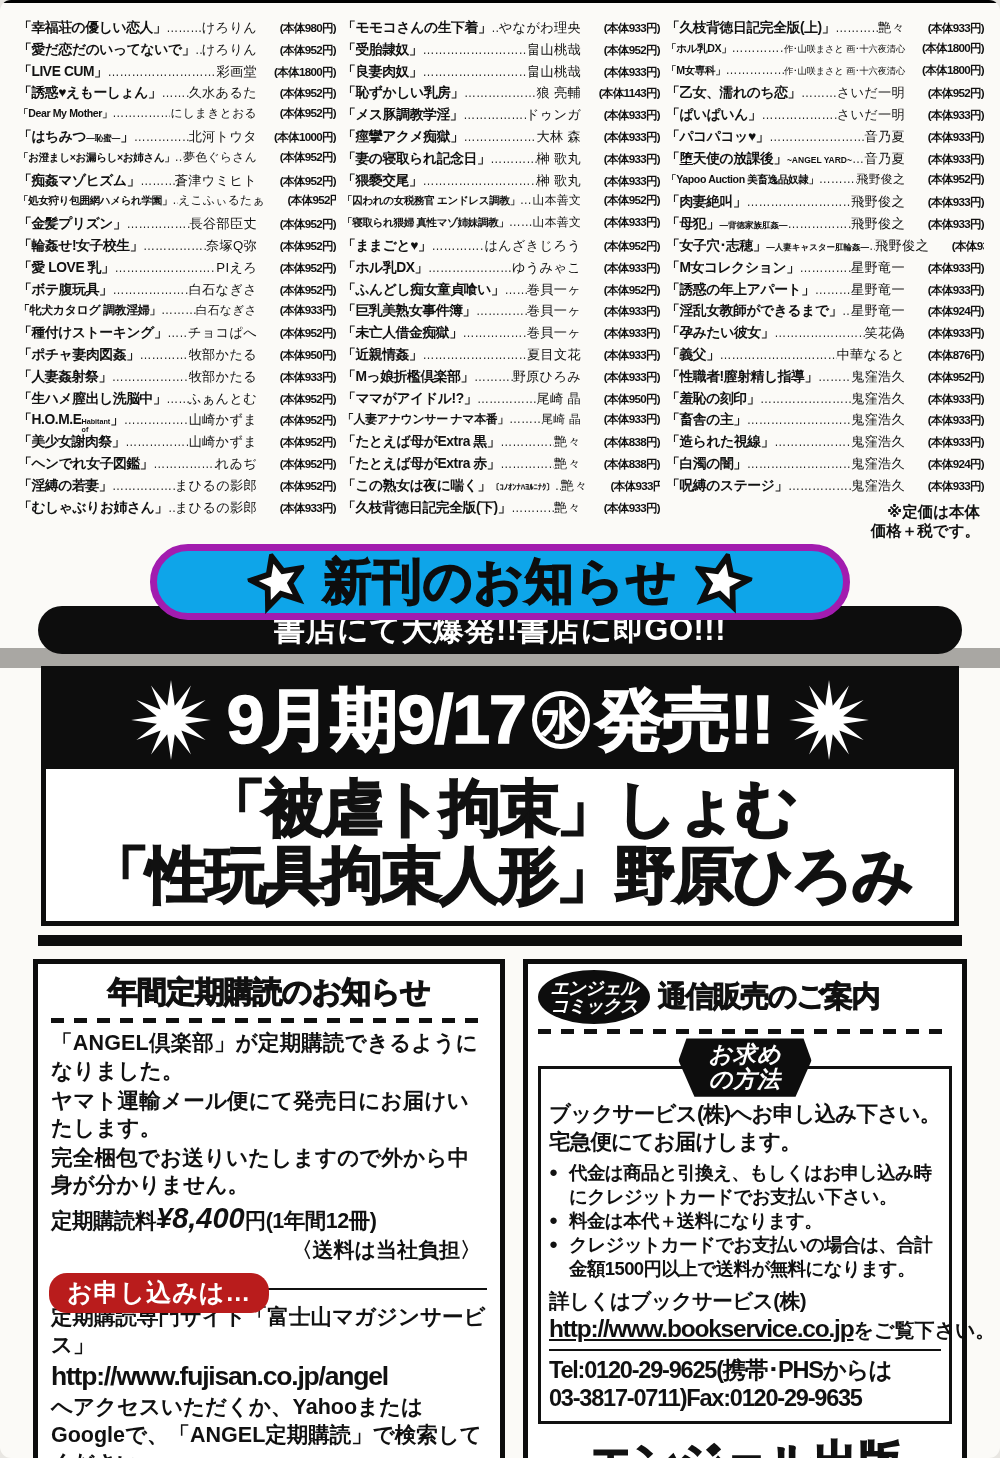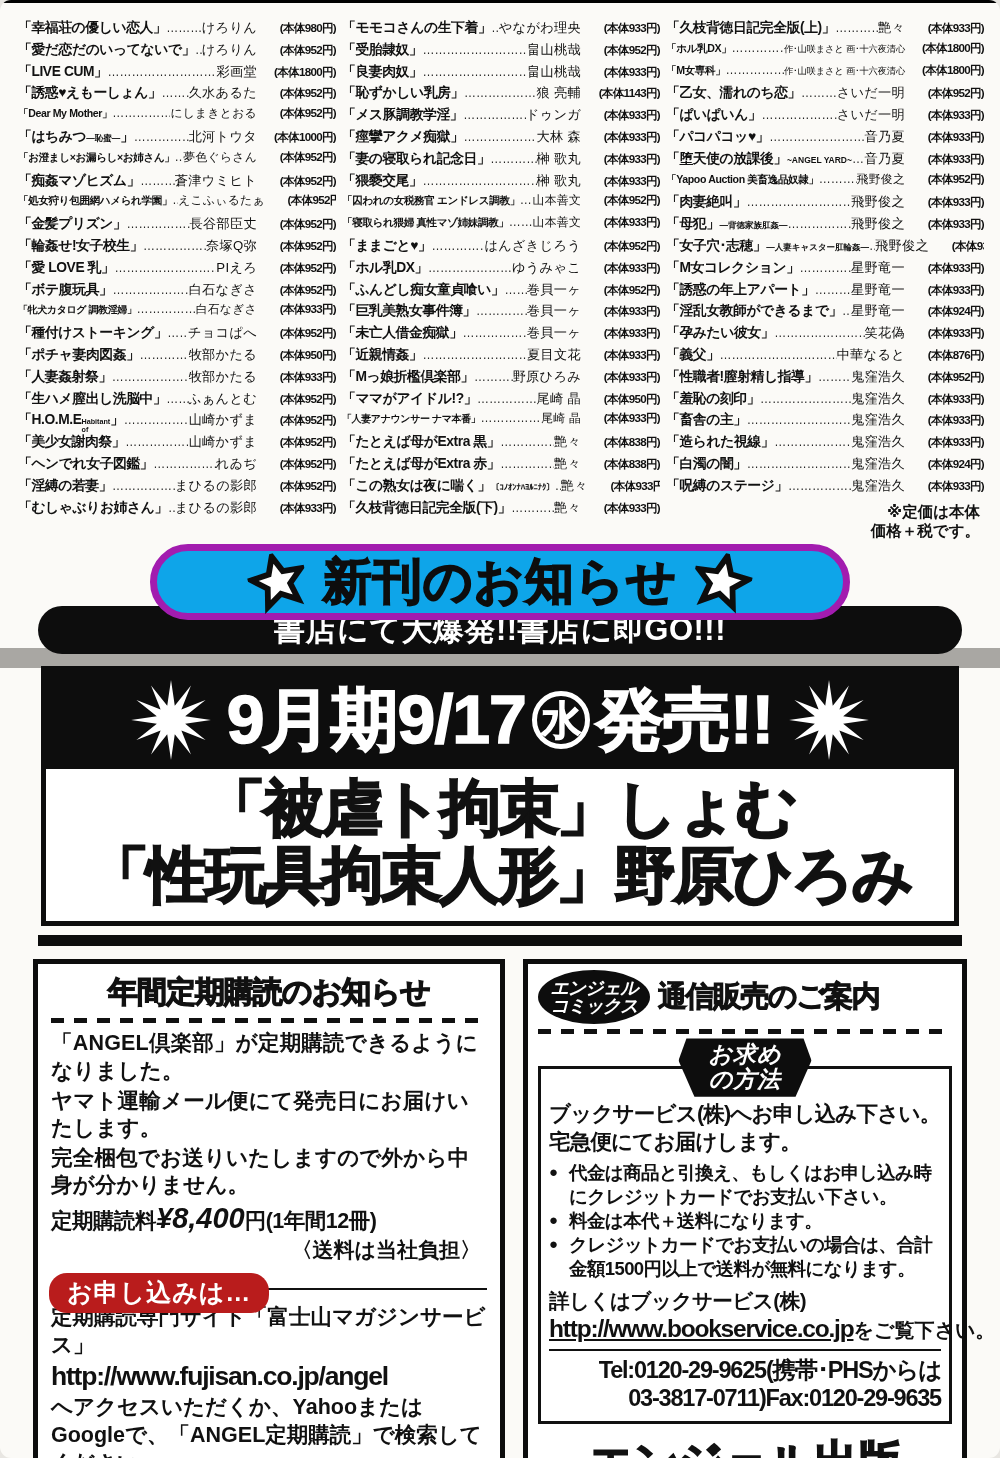--- a/index.html
+++ b/index.html
@@ -6,21 +6,21 @@
   html,body { background:#e8e6e2; }
   body { font-family:"Liberation Sans","DejaVu Sans",sans-serif; color:#111; }
   .page { position:relative; width:1000px; height:1458px; background:#fbfaf7; margin:0 auto; overflow:hidden;border-radius:11px; }
   .top-edge { height:3px; background:#000; }
 
   
   .booklist { display:flex; gap:6px; padding:16px 16px 0 18px; }
   .col { width:318px; flex:none; }
   .book-row { display:flex; align-items:baseline; height:21.8px; white-space:nowrap; overflow:hidden; }
   .bt { font-weight:bold; font-size:13.8px; letter-spacing:-0.4px; }
-  .sm .bt { font-size:10px; }
+  .sm .bt { font-size:12px;font-family:Liberation Serif, serif; }
   .xs .bt { font-size:10.6px; }
   .bn { font-size:8.5px; font-weight:bold; letter-spacing:0; }
   .bn.stack { display:inline-block; width:54px; font-size:7.2px; line-height:1.05; white-space:normal; vertical-align:1px; }
   .dots { flex:1 1 auto; min-width:6px; overflow:hidden; font-size:12px; color:#222; }
   .dots::after { content:"……………………………………………"; }
   .ba { font-size:13.2px; letter-spacing:0.3px; }
   .sm .ba,.xs .ba { font-size:11.8px; }
   .a-sm .ba { font-size:9.3px; letter-spacing:-0.2px; }
   .bp { flex:none; width:79px; text-align:right; font-size:11.6px; font-weight:bold; letter-spacing:-0.7px; }
   .price-note { text-align:right; font-weight:bold; font-size:15.5px; line-height:1.25; margin-top:3px; padding-right:4px; white-space:pre-line; }
@@ -68,21 +68,21 @@
   .inner-box { position:relative; border:3px solid #111; margin-top:32px; padding:32px 8px 8px; }
   .method-badge { position:absolute; top:-31px; left:50%; transform:translateX(-50%); background:#0d0d0d; color:#fff; font-size:23px; font-weight:bold; font-style:italic; line-height:1.05; text-align:center; padding:4px 30px 6px; clip-path:polygon(6% 0,94% 0,100% 38%,88% 100%,12% 100%,0 38%); letter-spacing:1px; }
   .order-p { font-size:21.5px; font-weight:bold; letter-spacing:-0.8px; line-height:1.28; white-space:nowrap; }
   .bullets { margin:4px 0 6px; }
   .bullet { position:relative; padding-left:20px; font-size:18.5px; font-weight:bold; letter-spacing:-0.6px; line-height:1.3; }
   .bullet::before { content:"●"; position:absolute; left:0; top:1px; font-size:15px; }
   .details-line { font-size:20.5px; font-weight:bold; letter-spacing:-0.5px; margin-top:4px; }
   .order-url-line { white-space:nowrap; border-bottom:2px solid #111; padding-bottom:5px; }
   .order-url { font-size:24.5px; font-weight:bold; letter-spacing:-1.2px; text-decoration:underline; }
   .order-url-suffix { font-size:20px; font-weight:bold; }
-  .tel-line { font-size:23.5px; font-weight:bold; letter-spacing:-1.2px; line-height:1.22; white-space:pre-line; margin-top:5px;text-align:right; }
+  .tel-line { font-size:23.5px; font-weight:bold; letter-spacing:-1.2px; line-height:1.22; white-space:pre-line; margin-top:5px; }
   .publisher { text-align:center; font-size:45px; font-weight:bold; letter-spacing:-1px; -webkit-text-stroke:1.8px #111; margin-top:8px; }
 </style>
 </head>
 <body>
 
 <div class="page">
   <div class="top-edge"></div>
 
   <div class="booklist">
     <div class="col" id="col0">

